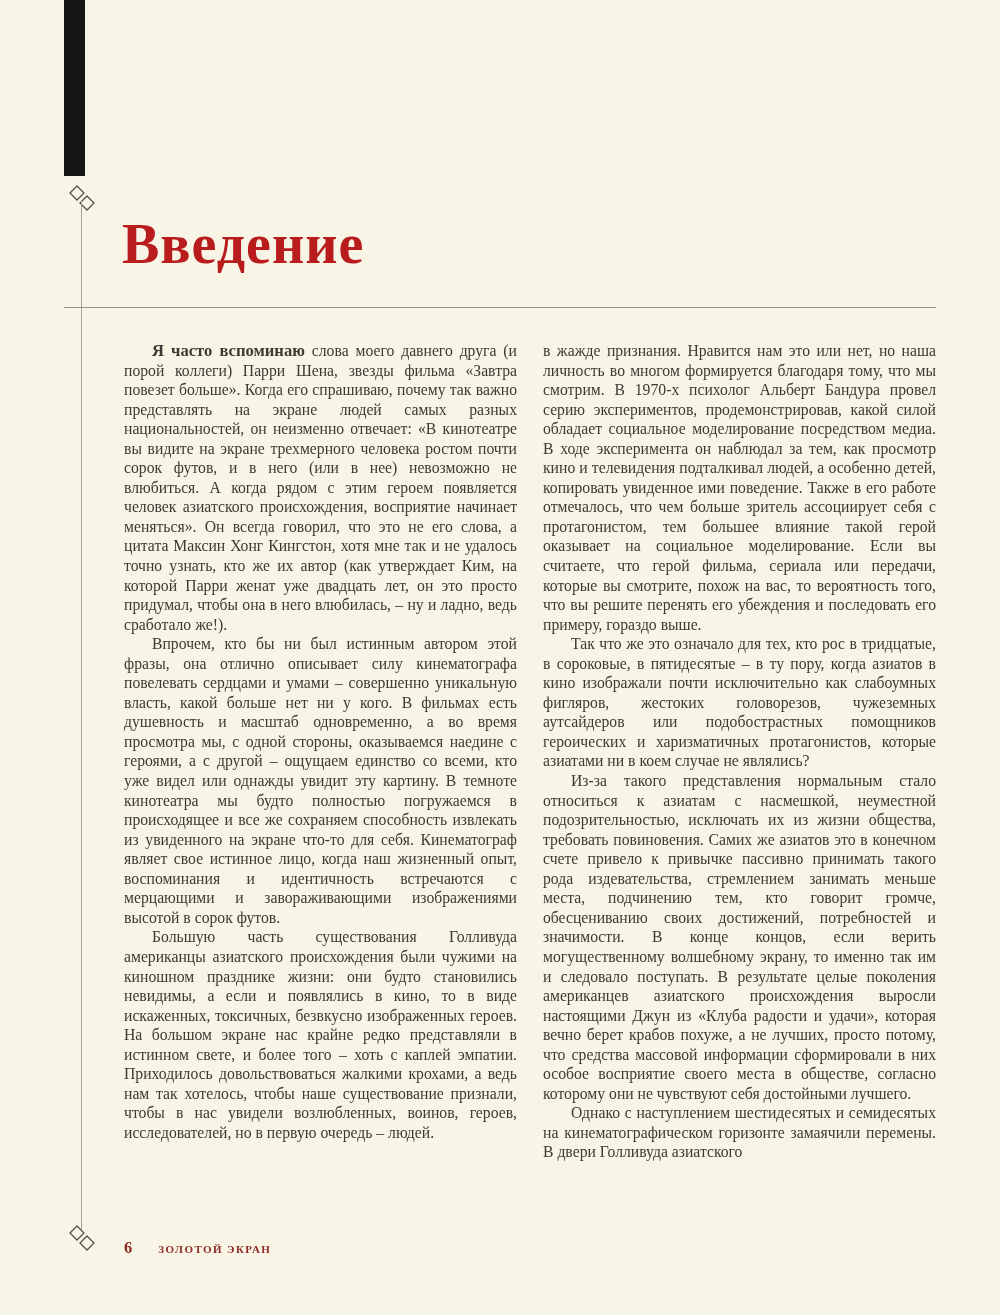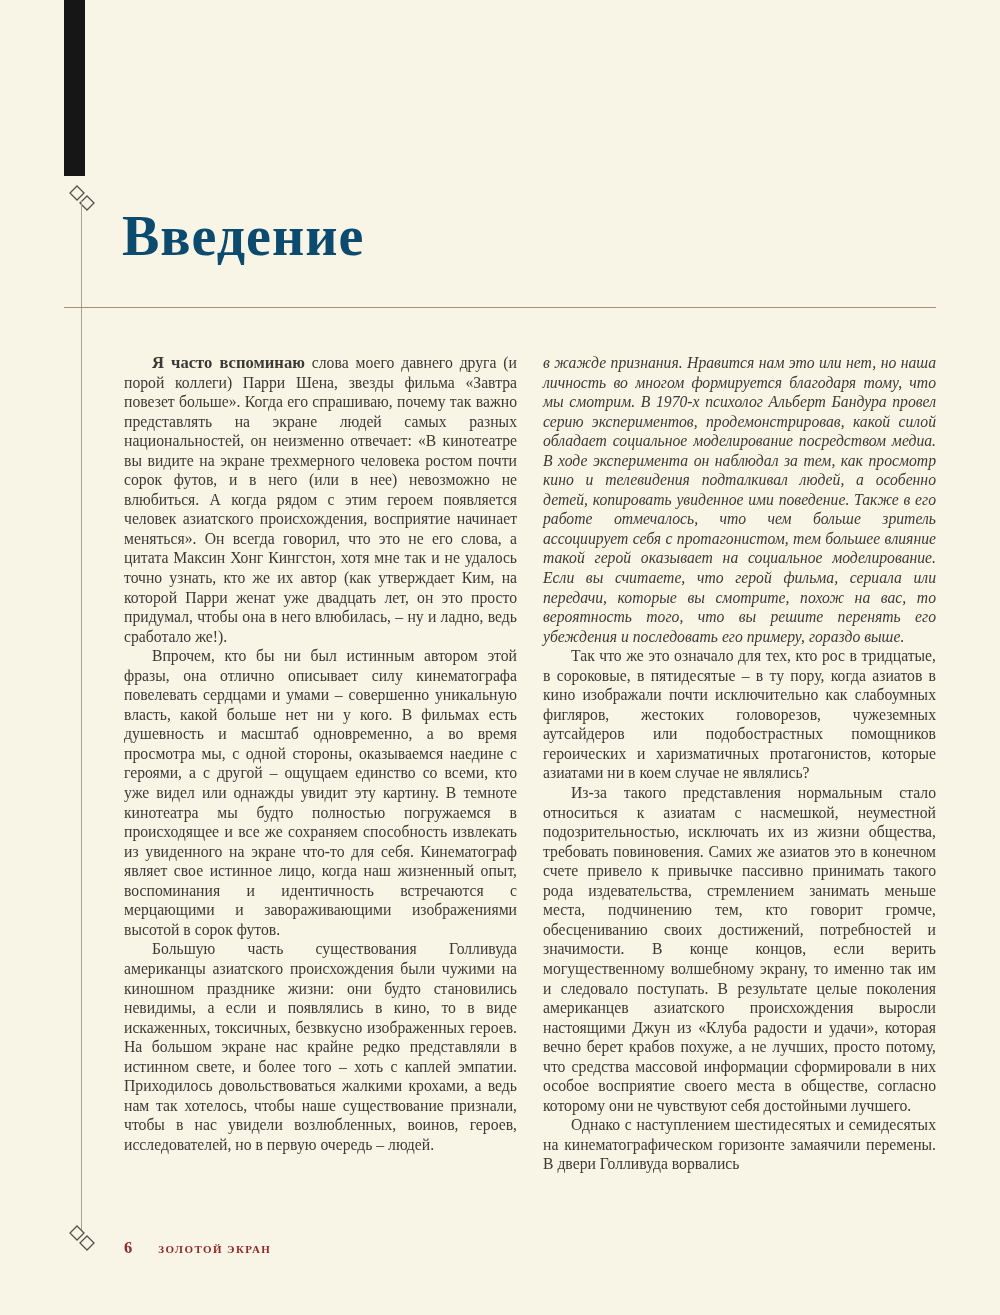--- a/index.html
+++ b/index.html
@@ -25,51 +25,50 @@
   }
   .ornament {
     position: absolute;
     left: 66px;
     width: 32px; height: 32px;
   }
   .ornament.top { top: 182px; }
   .ornament.bottom { top: 1222px; }
   .title {
     position: absolute;
-    left: 122px; top: 208px;
+    left: 122px; top: 216px;
     font-size: 56px;
     font-weight: bold;
-    color: #0c4a6e;
+    color: #b91c1c;
     letter-spacing: 1px;
     line-height: 1;
   }
   .hrule {
     position: absolute;
     left: 64px; top: 307px;
     width: 872px; height: 1px;
     background: #97937f;
   }
   .columns {
     position: absolute;
     left: 124px; top: 341px;
     width: 812px;
     display: flex;
     gap: 26px;
-    margin-top: 12px;
   }
   .col {
     flex: 1;
     font-size: 15.7px;
     line-height: 19.55px;
     text-align: justify;
     -webkit-hyphens: auto;
     hyphens: auto;
   }
   p.para { text-indent: 28px; }
-  p.cont { text-indent: 0; font-style: italic; }
+  p.cont { text-indent: 0; }
   .lead { font-weight: bold; font-size: 16.6px; }
   .footer {
     position: absolute;
     left: 124px; top: 1238px;
     color: #8e2a26;
     font-weight: bold;
     display: flex;
     align-items: baseline;
   }
   .pageno { font-size: 16.5px; margin-right: 26px; }
@@ -99,20 +98,20 @@
 <div class="columns">
   <div class="col">
     <p class="para"><span class="lead">Я часто вспоминаю</span><span> слова моего давнего друга (и порой коллеги) Парри Шена, звезды фильма «Завтра повезет больше». Когда его спрашиваю, почему так важно представлять на экране людей самых разных национальностей, он неизменно отвечает: «В кинотеатре вы видите на экране трехмерного человека ростом почти сорок футов, и в него (или в нее) невозможно не влюбиться. А когда рядом с этим героем появляется человек азиатского происхождения, восприятие начинает меняться». Он всегда говорил, что это не его слова, а цитата Максин Хонг Кингстон, хотя мне так и не удалось точно узнать, кто же их автор (как утверждает Ким, на которой Парри женат уже двадцать лет, он это просто придумал, чтобы она в него влюбилась, – ну и ладно, ведь сработало же!).</span></p>
     <p class="para">Впрочем, кто бы ни был истинным автором этой фразы, она отлично описывает силу кинематографа повелевать сердцами и умами – совершенно уникальную власть, какой больше нет ни у кого. В фильмах есть душевность и масштаб одновременно, а во время просмотра мы, с одной стороны, оказываемся наедине с героями, а с другой – ощущаем единство со всеми, кто уже видел или однажды увидит эту картину. В темноте кинотеатра мы будто полностью погружаемся в происходящее и все же сохраняем способность извлекать из увиденного на экране что-то для себя. Кинематограф являет свое истинное лицо, когда наш жизненный опыт, воспоминания и идентичность встречаются с мерцающими и завораживающими изображениями высотой в сорок футов.</p>
     <p class="para">Большую часть существования Голливуда американцы азиатского происхождения были чужими на киношном празднике жизни: они будто становились невидимы, а если и появлялись в кино, то в виде искаженных, токсичных, безвкусно изображенных героев. На большом экране нас крайне редко представляли в истинном свете, и более того – хоть с каплей эмпатии. Приходилось довольствоваться жалкими крохами, а ведь нам так хотелось, чтобы наше существование признали, чтобы в нас увидели возлюбленных, воинов, героев, исследователей, но в первую очередь – людей.</p>
   </div>
   <div class="col">
     <p class="cont">в жажде признания. Нравится нам это или нет, но наша личность во многом формируется благодаря тому, что мы смотрим. В 1970-х психолог Альберт Бандура провел серию экспериментов, продемонстрировав, какой силой обладает социальное моделирование посредством медиа. В ходе эксперимента он наблюдал за тем, как просмотр кино и телевидения подталкивал людей, а особенно детей, копировать увиденное ими поведение. Также в его работе отмечалось, что чем больше зритель ассоциирует себя с протагонистом, тем большее влияние такой герой оказывает на социальное моделирование. Если вы считаете, что герой фильма, сериала или передачи, которые вы смотрите, похож на вас, то вероятность того, что вы решите перенять его убеждения и последовать его примеру, гораздо выше.</p>
     <p class="para">Так что же это означало для тех, кто рос в тридцатые, в сороковые, в пятидесятые – в ту пору, когда азиатов в кино изображали почти исключительно как слабоумных фигляров, жестоких головорезов, чужеземных аутсайдеров или подобострастных помощников героических и харизматичных протагонистов, которые азиатами ни в коем случае не являлись?</p>
     <p class="para">Из-за такого представления нормальным стало относиться к азиатам с насмешкой, неуместной подозрительностью, исключать их из жизни общества, требовать повиновения. Самих же азиатов это в конечном счете привело к привычке пассивно принимать такого рода издевательства, стремлением занимать меньше места, подчинению тем, кто говорит громче, обесцениванию своих достижений, потребностей и значимости. В конце концов, если верить могущественному волшебному экрану, то именно так им и следовало поступать. В результате целые поколения американцев азиатского происхождения выросли настоящими Джун из «Клуба радости и удачи», которая вечно берет крабов похуже, а не лучших, просто потому, что средства массовой информации сформировали в них особое восприятие своего места в обществе, согласно которому они не чувствуют себя достойными лучшего.</p>
-    <p class="para">Однако с наступлением шестидесятых и семидесятых на кинематографическом горизонте замаячили перемены. В двери Голливуда ворвались</p>
+    <p class="para">Однако с наступлением шестидесятых и семидесятых на кинематографическом горизонте замаячили перемены. В двери Голливуда азиатского</p>
   </div>
 </div>
 
 <div class="footer">
   <span class="pageno">6</span>
   <span class="booktitle">ЗОЛОТОЙ ЭКРАН</span>
 </div>
 
 </body></html>

